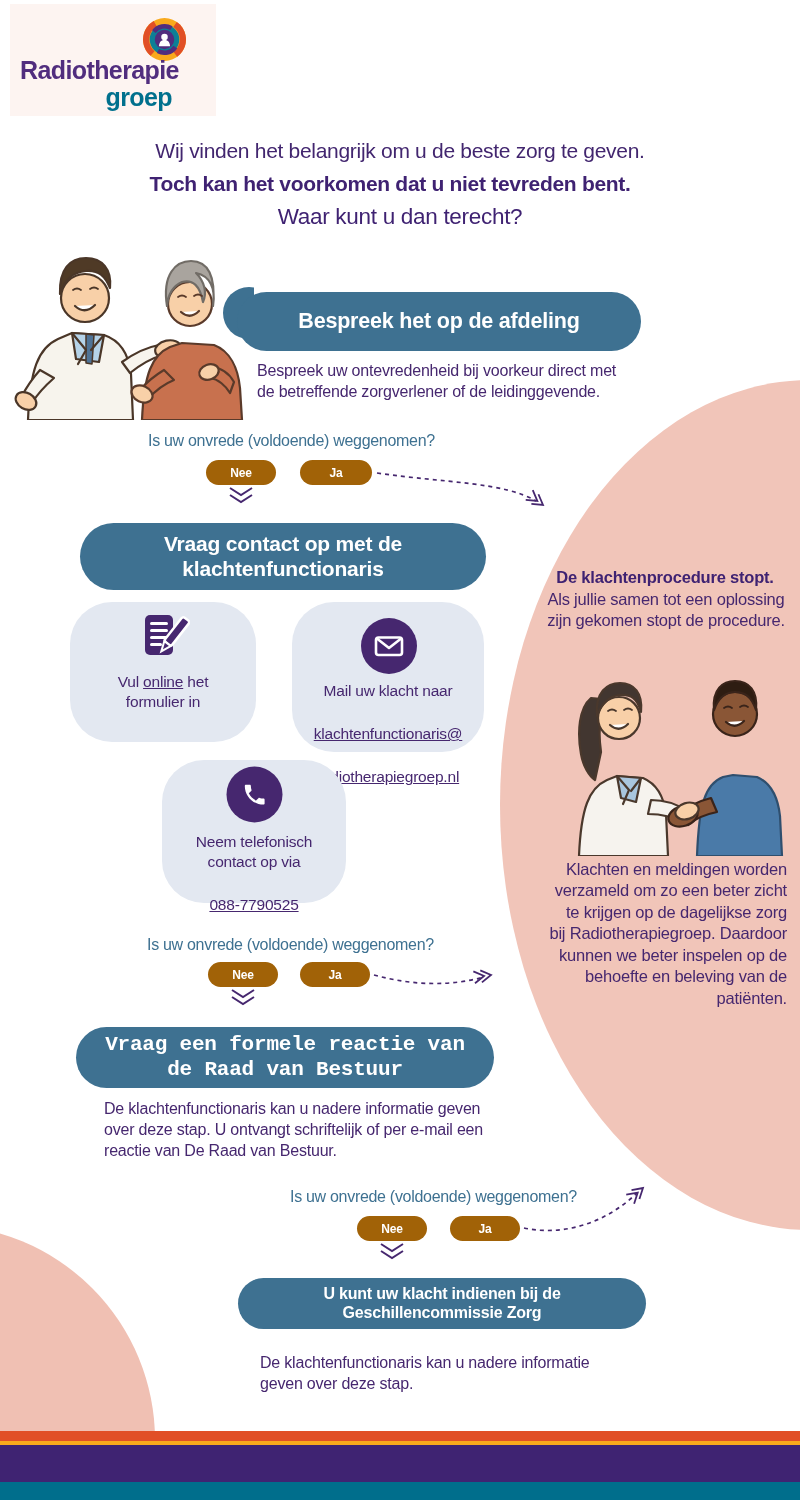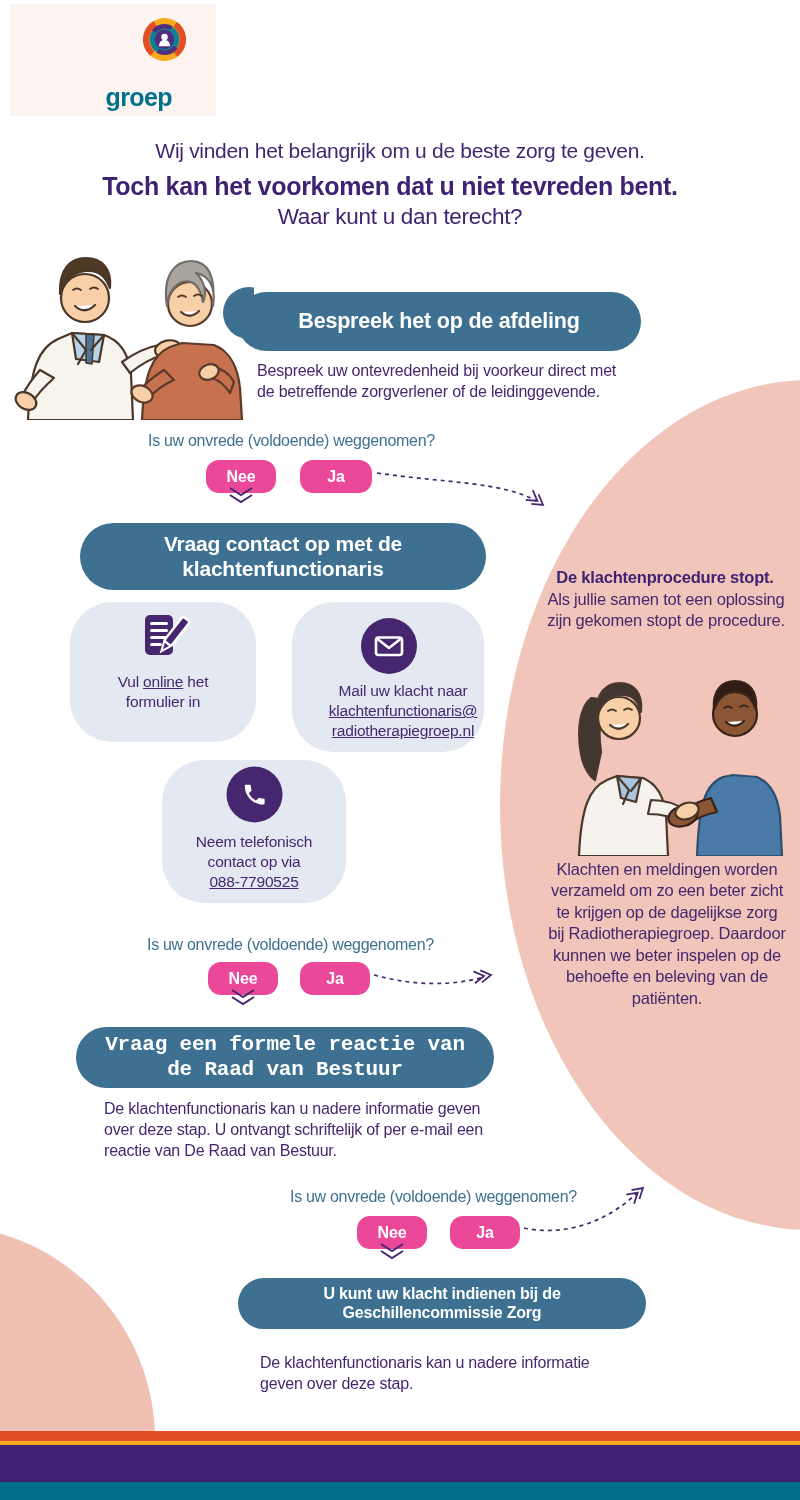--- a/index.html
+++ b/index.html
@@ -8,58 +8,58 @@
   .abs{position:absolute;}
   
   .blob-right{left:500px;top:380px;width:620px;height:850px;border-radius:50%;background:#f1c5b9;}
   .blob-bl{left:-275px;top:1225px;width:430px;height:430px;border-radius:50%;background:#f0c0b3;}
   
   .logo{left:10px;top:4px;width:206px;height:112px;background:#fdf4f1;}
   .logo-w1{left:10px;top:52px;width:196px;font-size:25px;font-weight:700;color:#512d7e;letter-spacing:-0.6px;}
   .logo-w2{left:10px;top:79px;width:152px;text-align:right;font-size:25px;font-weight:700;color:#00708d;letter-spacing:-0.6px;}
   
   .intro1{left:0;top:139px;width:800px;text-align:center;font-size:21px;color:#42266f;letter-spacing:-0.3px;}
-  .intro2{left:0;top:172px;width:780px;text-align:center;font-size:25px;font-weight:700;color:#3f2272;letter-spacing:-0.3px;}
+  .intro2{left:0;top:172px;width:780px;text-align:center;font-size:21px;font-weight:700;color:#3f2272;letter-spacing:-0.3px;}
   .intro3{left:0;top:204px;width:800px;text-align:center;font-size:22.5px;font-weight:400;color:#3f2272;letter-spacing:-0.3px;}
   
   .pill{background:#3e7191;color:#fff;display:flex;align-items:center;justify-content:center;
         text-align:center;font-weight:700;border-radius:34px;line-height:1.18;letter-spacing:-0.2px;}
   .pill1{left:237px;top:292px;width:404px;height:59px;font-size:21.5px;}
   .pill2{left:80px;top:523px;width:406px;height:67px;font-size:21px;}
   .pill3{left:76px;top:1027px;width:418px;height:61px;font-size:21px;font-family:Liberation Mono, monospace;}
   .pill4{left:238px;top:1278px;width:408px;height:51px;font-size:16px;}
   .pill2 span{max-width:330px;display:block;}
   .pill3 span{max-width:360px;display:block;}
   .pill4 span{max-width:340px;display:block;}
   
   .ptxt{color:#46276f;letter-spacing:-0.2px;line-height:1.32;font-size:16px;}
   .body1{left:257px;top:360px;width:372px;}
   .body3{left:104px;top:1098px;width:390px;}
   .body4{left:260px;top:1352px;width:350px;}
   
   .q{color:#3e7191;font-size:16px;letter-spacing:-0.3px;white-space:nowrap;}
   .q1{left:148px;top:432px;} .q2{left:147px;top:936px;} .q3{left:290px;top:1188px;}
-  .btn{height:33px;border-radius:13px;background:#ec4899;color:#ffffff;font-size:16px;font-weight:700;
+  .btn{height:25px;border-radius:13px;background:#a16207;color:#ffffff;font-size:12px;font-weight:700;
        display:flex;align-items:center;justify-content:center;letter-spacing:-0.2px;cursor:pointer;}
   .nee1{left:206px;top:460px;width:70px;} .ja1{left:300px;top:460px;width:72px;}
   .nee2{left:208px;top:962px;width:70px;} .ja2{left:300px;top:962px;width:70px;}
   .nee3{left:357px;top:1216px;width:70px;} .ja3{left:450px;top:1216px;width:70px;}
   
   .card{background:#e3e8f1;border-radius:42px;display:flex;flex-direction:column;align-items:center;}
   .card1{left:70px;top:602px;width:186px;height:140px;}
   .card2{left:292px;top:602px;width:192px;height:150px;}
   .card3{left:162px;top:760px;width:184px;height:143px;}
   .card-text{color:#46276f;font-size:15.5px;letter-spacing:-0.2px;line-height:1.3;text-align:center;}
-  .ct1{left:88px;top:672px;width:150px;} .ct2{left:311px;top:681px;width:184px;} .ct3{left:172px;top:832px;width:164px;}
+  .ct1{left:88px;top:672px;width:150px;} .ct2{left:296px;top:681px;width:184px;} .ct3{left:172px;top:832px;width:164px;}
   .link{text-decoration:underline;cursor:pointer;}
-  .blocklink{display:block;text-decoration:underline;cursor:pointer;}
+  .blocklink{display:block;text-decoration:underline;cursor:pointer;margin-top:23px;}
   
   .stop-title{left:520px;top:568px;width:290px;text-align:center;font-size:16.5px;font-weight:700;color:#3f2272;letter-spacing:-0.2px;}
   .stop-body{left:546px;top:589px;width:240px;text-align:center;font-size:16.5px;color:#46276f;letter-spacing:-0.2px;line-height:1.28;}
-  .collect{left:547px;top:859px;width:240px;text-align:center;font-size:16.5px;color:#46276f;letter-spacing:-0.2px;line-height:1.3;}
+  .collect{left:547px;top:859px;width:240px;text-align:right;font-size:16.5px;color:#46276f;letter-spacing:-0.2px;line-height:1.3;}
   
   .f-orange{left:0;top:1431px;width:800px;height:10px;background:#e14f26;}
   .f-yellow{left:0;top:1441px;width:800px;height:4px;background:#f9a91c;}
   .f-purple{left:0;top:1445px;width:800px;height:37px;background:#3f2372;}
   .f-teal{left:0;top:1482px;width:800px;height:18px;background:#006e8c;}
   svg{display:block;}
   .overlay{left:0;top:0;pointer-events:none;}
 </style>
 </head>
 <body>
@@ -70,20 +70,21 @@
 <div class="abs logo">
   <svg class="abs" style="left:132px;top:13px;" width="45" height="45" viewBox="0 0 44 44">
     <circle cx="22" cy="22" r="21" fill="#f9a91c"></circle>
     <circle cx="22" cy="22" r="18" fill="none" stroke="#e14f26" stroke-width="6" stroke-dasharray="34 24" transform="rotate(-55 22 22)"></circle>
     <circle cx="22" cy="22" r="14.5" fill="#0d7f96"></circle>
     <circle cx="22" cy="22" r="13" fill="none" stroke="#512d7e" stroke-width="4.5" stroke-dasharray="19 22" transform="rotate(35 22 22)"></circle>
     <circle cx="22" cy="22" r="9.5" fill="#512d7e"></circle>
     <circle cx="22" cy="19.5" r="3.2" fill="#ffffff"></circle>
     <path d="M16.5 28.5 C17 24 19.2 22.6 22 22.6 C24.8 22.6 27 24 27.5 28.5 Z" fill="#ffffff"></path>
   </svg>
+  <div class="abs logo-w1">Radiotherapie</div>
   <div class="abs logo-w2">groep</div>
 </div>
 
 <div class="abs intro1">Wij vinden het belangrijk om u de beste zorg te geven.</div>
 <div class="abs intro2">Toch kan het voorkomen dat u niet tevreden bent.</div>
 <div class="abs intro3">Waar kunt u dan terecht?</div>
 
 <svg class="abs" style="left:2px;top:238px;" width="252" height="182" viewBox="0 0 252 182">
   <circle cx="247" cy="75" r="26" fill="#3e7191"></circle>
   <g stroke="#4a3628" stroke-width="2.2" stroke-linejoin="round" stroke-linecap="round">

